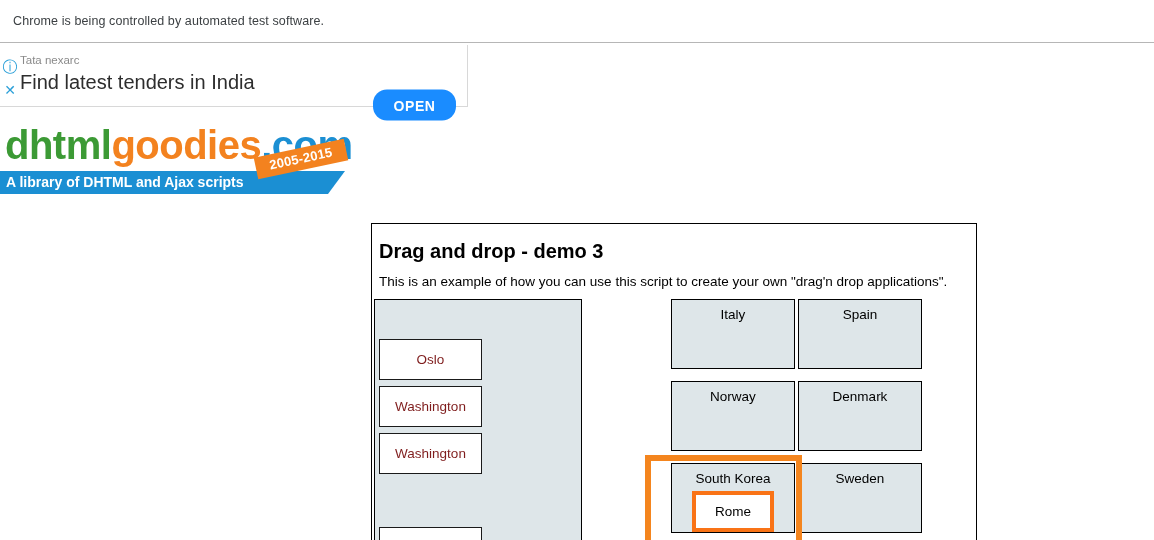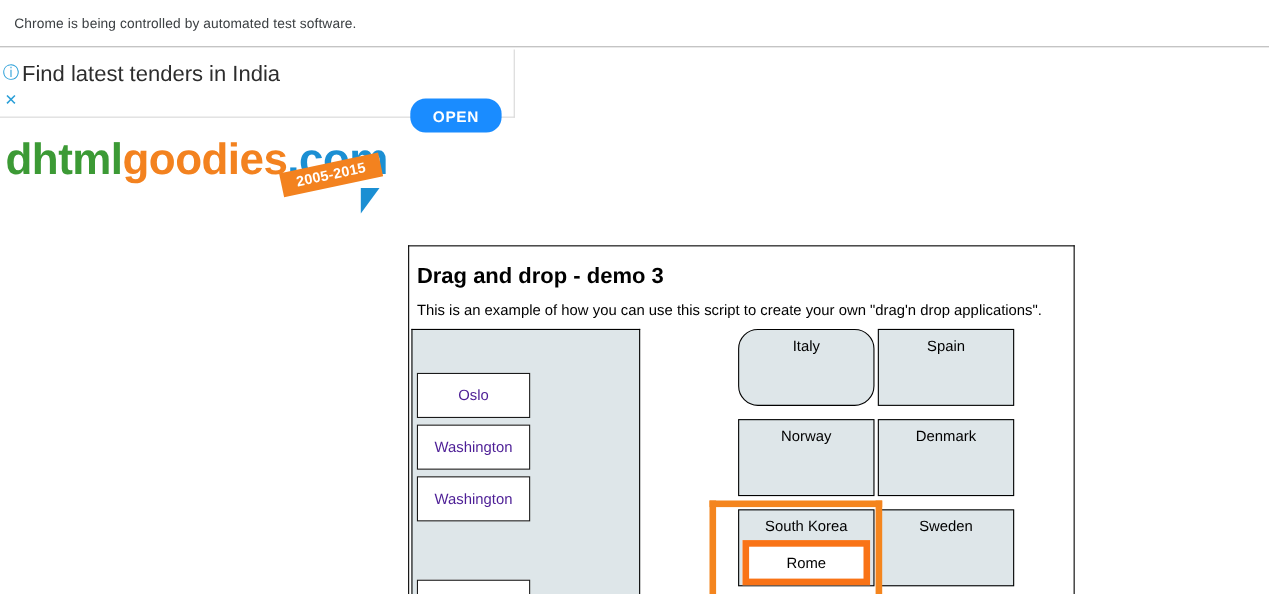--- a/index.html
+++ b/index.html
@@ -164,21 +164,21 @@
     color: #000000;
     line-height: 16px;
     padding: 12px 0 0 4px;
   }
   .capital-item {
     position: absolute; left: 4px;
     width: 103px; height: 41px;
     background: #ffffff;
     border: 1px solid #1a1a1a;
     font-size: 13.5px;
-    color: #4c1d95;
+    color: #7f1d1d;
     display: flex; align-items: center; justify-content: center;
     cursor: move;
   }
 
   
   .dropgrid {
     position: absolute; left: 671px; top: 299px;
     width: 260px; height: 241px;
   }
   .dropzone {
@@ -186,24 +186,24 @@
     width: 124px; height: 70px;
     background: #dee6e9;
     border: 1px solid #000000;
     font-size: 13.5px;
     color: #000000;
     text-align: center;
     padding-top: 6px;
   }
   .dropzone-label { display: block; line-height: 18px; }
   .dropped-item {
-    width: 116px; height: 41px;
+    width: 82px; height: 41px;
     margin: 3px auto 0 auto;
     background: #ffffff;
-    border: 6px solid #f97316;
+    border: 4px solid #f97316;
     font-size: 13.5px;
     color: #000000;
     display: flex; align-items: center; justify-content: center;
     cursor: move;
   }
   .highlight-ring {
     position: absolute;
     left: 645px; top: 455px;
     width: 157px; height: 85px;
     border: 6px solid #f4851e;
@@ -217,49 +217,53 @@
 <div class="infobar">
   <span class="infobar-text">Chrome is being controlled by automated test software.</span>
 </div>
 
 <div class="ad">
   <div class="ad-badges">
     <span class="ad-info">ⓘ</span>
     <span class="ad-close">✕</span>
   </div>
   <div class="ad-body">
+    <div class="ad-advertiser">Tata nexarc</div>
     <div class="ad-headline">Find latest tenders in India</div>
   </div>
   <button class="ad-open">OPEN</button>
 </div>
 
 <div class="logo-wrap">
   <div class="logo-text">
     <span class="logo-dhtml">dhtml</span><span class="logo-goodies">goodies</span><span class="logo-com">.com</span>
+  </div>
+  <div class="logo-bar">
+    <span class="logo-bar-text">A library of DHTML and Ajax scripts</span>
   </div>
   <div class="logo-bar-fold"></div>
   <div class="logo-ribbon">
     <span class="logo-ribbon-text">2005-2015</span>
   </div>
 </div>
 
 <div class="demo">
   <div class="demo-title">Drag and drop - demo 3</div>
   <div class="demo-desc">This is an example of how you can use this script to create your own "drag'n drop applications".</div>
 </div>
 
 <div class="capitals">
   <div class="capital-item" style="top:39px;">Oslo</div>
   <div class="capital-item" style="top:86px;">Washington</div>
   <div class="capital-item" style="top:133px;text-align:center;">Washington</div>
   <div class="capital-item" style="top:227px;"></div>
 </div>
 
 <div class="dropgrid">
-  <div class="dropzone" style="left:0px;   top:0px;border-radius:18px;">
+  <div class="dropzone" style="left:0px;   top:0px;">
     <span class="dropzone-label">Italy</span>
   </div>
   <div class="dropzone" style="left:127px; top:0px;">
     <span class="dropzone-label">Spain</span>
   </div>
   <div class="dropzone" style="left:127px; top:82px;">
     <span class="dropzone-label">Denmark</span>
   </div>
   <div class="dropzone" style="left:0px;   top:82px;">
     <span class="dropzone-label">Norway</span>

